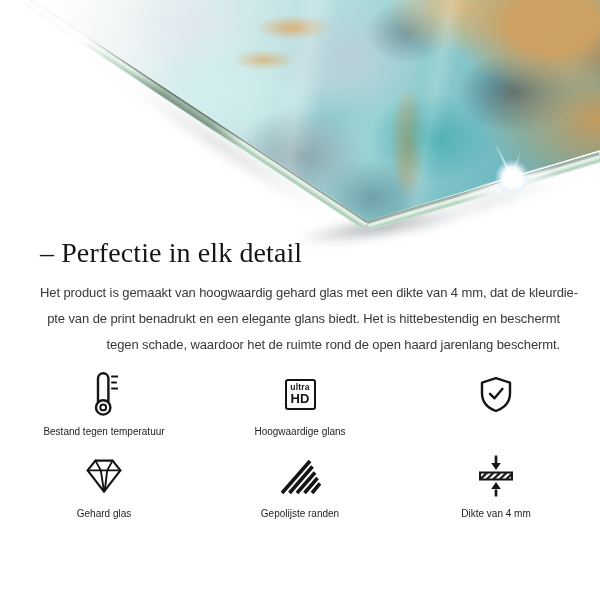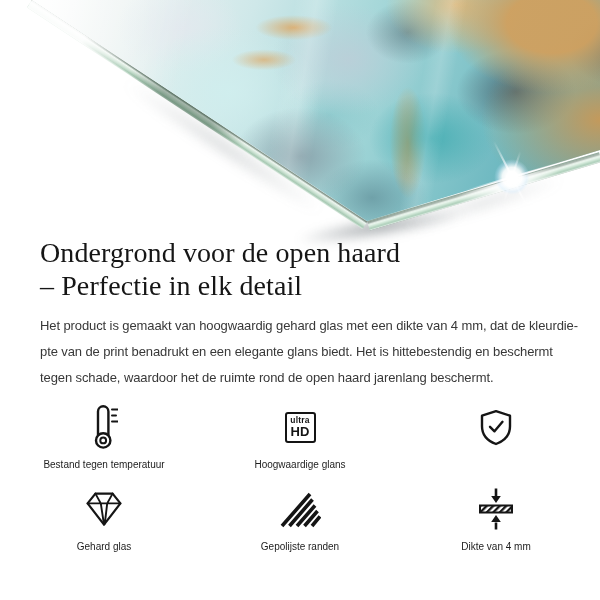--- a/index.html
+++ b/index.html
@@ -92,20 +92,21 @@
   
   h1 {
     margin: 6px 40px 0; font-family: "Liberation Serif", "DejaVu Serif", serif;
     font-size: 28px; line-height: 33px; font-weight: 400; color: #161616;
     letter-spacing: 0.1px;
   }
   h1 span { display: block; }
   .desc {
     margin: 11px 40px 0; font-size: 13px; line-height: 26px; color: #383838;
     letter-spacing: -0.1px;
+    text-align: right;
   }
   .desc span { display: block; white-space: nowrap; }
 
   
   .features {
     margin: 12px 6px 0; display: grid;
     grid-template-columns: repeat(3, 1fr); row-gap: 12px;
   }
   .cell { display: flex; flex-direction: column; align-items: center; }
   .icon-box { height: 48px; display: flex; align-items: center; justify-content: center; }
@@ -136,21 +137,20 @@
   <div class="art"></div>
   <div class="sparkle">
     <div class="sp-ray a"></div>
     <div class="sp-ray b"></div>
     <div class="sp-ray c"></div>
     <div class="sp-core"></div>
   </div>
 </div>
 
 <h1>
-  <span>Ondergrond voor de open haard</span>
   <span>– Perfectie in elk detail</span>
 </h1>
 
 <div class="desc">
   <span>Het product is gemaakt van hoogwaardig gehard glas met een dikte van 4 mm, dat de kleurdie-</span>
   <span>pte van de print benadrukt en een elegante glans biedt. Het is hittebestendig en beschermt</span>
   <span>tegen schade, waardoor het de ruimte rond de open haard jarenlang beschermt.</span>
 </div>
 
 <div class="features">

